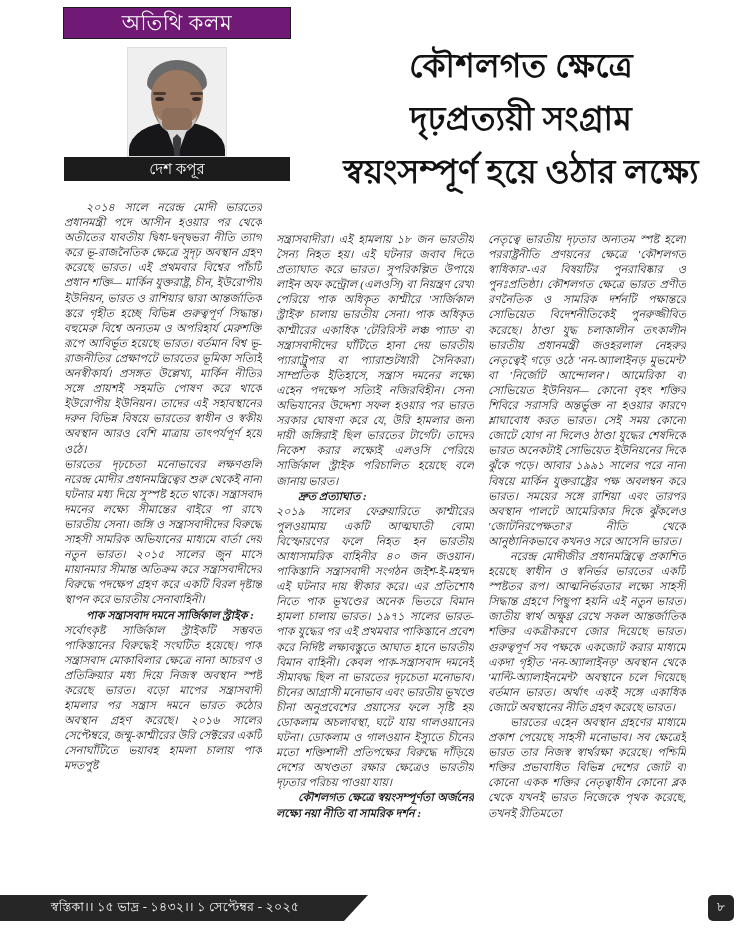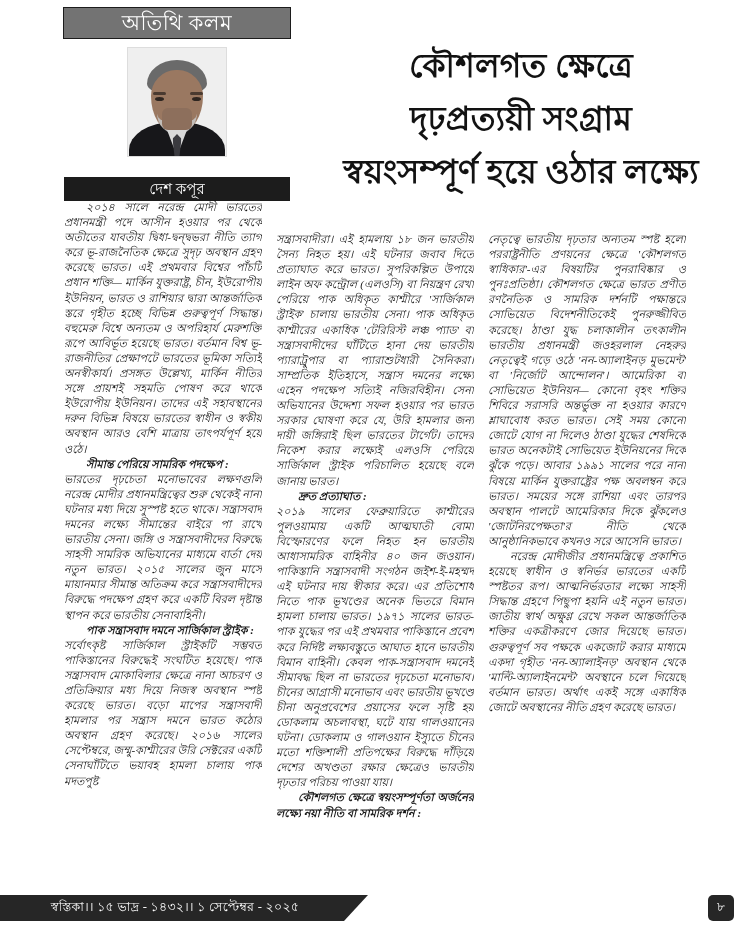--- a/index.html
+++ b/index.html
@@ -33,21 +33,21 @@
 
   
   .guest-block {
     position: absolute;
     left: 64px;
     top: 8px;
     width: 226px;
   }
 
   .column-banner {
-    background: #737373;
+    background: #701a75;
     color: #ffffff;
     text-align: center;
     font-size: 21px;
     line-height: 30px;
     height: 30px;
     letter-spacing: 0.5px;
     font-family: "Liberation Serif", "DejaVu Serif", serif;
     font-weight: normal;
     box-shadow: 0 0 0 1px #1c1c1c;
   }
@@ -138,21 +138,21 @@
   }
   .portrait .beard {
     position: absolute; left: 50%; top: 60px; transform: translateX(-50%);
     width: 40px; height: 26px;
     border-bottom: 10px solid rgba(200,200,200,0.85);
     border-radius: 0 0 50% 50% / 0 0 80% 80%;
     box-sizing: border-box;
   }
 
   .byline-bar {
-    margin-top: 20px;
+    margin-top: 0;
     background: #1c1c1c;
     color: #ffffff;
     text-align: center;
     font-size: 15px;
     line-height: 24px;
     height: 24px;
   }
 
   
   .headline {
@@ -277,36 +277,36 @@
       <span class="hl-line">কৌশলগত ক্ষেত্রে</span>
       <span class="hl-line">দৃঢ়প্রত্যয়ী সংগ্রাম</span>
       <span class="hl-line">স্বয়ংসম্পূর্ণ হয়ে ওঠার লক্ষ্যে</span>
     </h1>
   </div>
 
   <div class="columns">
 
     <div class="col">
       <p>২০১৪ সালে নরেন্দ্র মোদী ভারতের প্রধানমন্ত্রী পদে আসীন হওয়ার পর থেকে অতীতের যাবতীয় দ্বিধা-দ্বন্দ্বভরা নীতি ত্যাগ করে ভূ-রাজনৈতিক ক্ষেত্রে সুদৃঢ় অবস্থান গ্রহণ করেছে ভারত। এই প্রথমবার বিশ্বের পাঁচটি প্রধান শক্তি— মার্কিন যুক্তরাষ্ট্র, চীন, ইউরোপীয় ইউনিয়ন, ভারত ও রাশিয়ার দ্বারা আন্তর্জাতিক স্তরে গৃহীত হচ্ছে বিভিন্ন গুরুত্বপূর্ণ সিদ্ধান্ত। বহুমেরু বিশ্বে অন্যতম ও অপরিহার্য মেরুশক্তি রূপে আবির্ভূত হয়েছে ভারত। বর্তমান বিশ্ব ভূ-রাজনীতির প্রেক্ষাপটে ভারতের ভূমিকা সত্যিই অনস্বীকার্য। প্রসঙ্গত উল্লেখ্য, মার্কিন নীতির সঙ্গে প্রায়শই সহমতি পোষণ করে থাকে ইউরোপীয় ইউনিয়ন। তাদের এই সহাবস্থানের দরুন বিভিন্ন বিষয়ে ভারতের স্বাধীন ও স্বকীয় অবস্থান আরও বেশি মাত্রায় তাৎপর্যপূর্ণ হয়ে ওঠে।</p>
-      <p class="sub">সীমান্ত পেরিয়ে সামরিক পদক্ষেপ :</p>
       <p class="noindent">ভারতের দৃঢ়চেতা মনোভাবের লক্ষণগুলি নরেন্দ্র মোদীর প্রধানমন্ত্রিত্বের শুরু থেকেই নানা ঘটনার মধ্য দিয়ে সুস্পষ্ট হতে থাকে। সন্ত্রাসবাদ দমনের লক্ষ্যে সীমান্তের বাইরে পা রাখে ভারতীয় সেনা। জঙ্গি ও সন্ত্রাসবাদীদের বিরুদ্ধে সাহসী সামরিক অভিযানের মাধ্যমে বার্তা দেয় নতুন ভারত। ২০১৫ সালের জুন মাসে মায়ানমার সীমান্ত অতিক্রম করে সন্ত্রাসবাদীদের বিরুদ্ধে পদক্ষেপ গ্রহণ করে একটি বিরল দৃষ্টান্ত স্থাপন করে ভারতীয় সেনাবাহিনী।</p>
       <p class="sub">পাক সন্ত্রাসবাদ দমনে সার্জিকাল স্ট্রাইক :</p>
       <p class="noindent">সর্বোৎকৃষ্ট সার্জিকাল স্ট্রাইকটি সম্ভবত পাকিস্তানের বিরুদ্ধেই সংঘটিত হয়েছে। পাক সন্ত্রাসবাদ মোকাবিলার ক্ষেত্রে নানা আচরণ ও প্রতিক্রিয়ার মধ্য দিয়ে নিজস্ব অবস্থান স্পষ্ট করেছে ভারত। বড়ো মাপের সন্ত্রাসবাদী হামলার পর সন্ত্রাস দমনে ভারত কঠোর অবস্থান গ্রহণ করেছে। ২০১৬ সালের সেপ্টেম্বরে, জম্মু-কাশ্মীরের উরি সেক্টরের একটি সেনাঘাঁটিতে ভয়াবহ হামলা চালায় পাক মদতপুষ্ট</p>
     </div>
 
     <div class="col">
       <p class="noindent">সন্ত্রাসবাদীরা। এই হামলায় ১৮ জন ভারতীয় সৈন্য নিহত হয়। এই ঘটনার জবাব দিতে প্রত্যাঘাত করে ভারত। সুপরিকল্পিত উপায়ে লাইন অফ কন্ট্রোল (এলওসি) বা নিয়ন্ত্রণ রেখা পেরিয়ে পাক অধিকৃত কাশ্মীরে 'সার্জিকাল স্ট্রাইক' চালায় ভারতীয় সেনা। পাক অধিকৃত কাশ্মীরের একাধিক 'টেরিরিস্ট লঞ্চ প্যাড' বা সন্ত্রাসবাদীদের ঘাঁটিতে হানা দেয় ভারতীয় প্যারাট্রুপার বা প্যারাশুটধারী সৈনিকরা। সাম্প্রতিক ইতিহাসে, সন্ত্রাস দমনের লক্ষ্যে এহেন পদক্ষেপ সত্যিই নজিরবিহীন। সেনা অভিযানের উদ্দেশ্য সফল হওয়ার পর ভারত সরকার ঘোষণা করে যে, উরি হামলার জন্য দায়ী জঙ্গিরাই ছিল ভারতের টার্গেট। তাদের নিকেশ করার লক্ষ্যেই এলওসি পেরিয়ে সার্জিকাল স্ট্রাইক পরিচালিত হয়েছে বলে জানায় ভারত।</p>
       <p class="sub">দ্রুত প্রত্যাঘাত :</p>
       <p class="noindent">২০১৯ সালের ফেব্রুয়ারিতে কাশ্মীরের পুলওয়ামায় একটি আত্মঘাতী বোমা বিস্ফোরণের ফলে নিহত হন ভারতীয় আধাসামরিক বাহিনীর ৪০ জন জওয়ান। পাকিস্তানি সন্ত্রাসবাদী সংগঠন জইশ-ই-মহম্মদ এই ঘটনার দায় স্বীকার করে। এর প্রতিশোধ নিতে পাক ভূখণ্ডের অনেক ভিতরে বিমান হামলা চালায় ভারত। ১৯৭১ সালের ভারত-পাক যুদ্ধের পর এই প্রথমবার পাকিস্তানে প্রবেশ করে নির্দিষ্ট লক্ষ্যবস্তুতে আঘাত হানে ভারতীয় বিমান বাহিনী। কেবল পাক-সন্ত্রাসবাদ দমনেই সীমাবদ্ধ ছিল না ভারতের দৃঢ়চেতা মনোভাব। চীনের আগ্রাসী মনোভাব এবং ভারতীয় ভূখণ্ডে চীনা অনুপ্রবেশের প্রয়াসের ফলে সৃষ্টি হয় ডোকলাম অচলাবস্থা, ঘটে যায় গালওয়ানের ঘটনা। ডোকলাম ও গালওয়ান ইস্যুতে চীনের মতো শক্তিশালী প্রতিপক্ষের বিরুদ্ধে দাঁড়িয়ে দেশের অখণ্ডতা রক্ষার ক্ষেত্রেও ভারতীয় দৃঢ়তার পরিচয় পাওয়া যায়।</p>
       <p class="sub">কৌশলগত ক্ষেত্রে স্বয়ংসম্পূর্ণতা অর্জনের লক্ষ্যে নয়া নীতি বা সামরিক দর্শন :</p>
     </div>
 
     <div class="col">
       <p class="noindent">নেতৃত্বে ভারতীয় দৃঢ়তার অন্যতম স্পষ্ট হলো পররাষ্ট্রনীতি প্রণয়নের ক্ষেত্রে 'কৌশলগত স্বাধিকার'-এর বিষয়টির পুনরাবিষ্কার ও পুনঃপ্রতিষ্ঠা। কৌশলগত ক্ষেত্রে ভারত প্রণীত রণনৈতিক ও সামরিক দর্শনটি পক্ষান্তরে সোভিয়েত বিদেশনীতিকেই পুনরুজ্জীবিত করেছে। ঠাণ্ডা যুদ্ধ চলাকালীন তৎকালীন ভারতীয় প্রধানমন্ত্রী জওহরলাল নেহরুর নেতৃত্বেই গড়ে ওঠে 'নন-অ্যালাইনড় মুভমেন্ট' বা 'নির্জোট আন্দোলন'। আমেরিকা বা সোভিয়েত ইউনিয়ন— কোনো বৃহৎ শক্তির শিবিরে সরাসরি অন্তর্ভুক্ত না হওয়ার কারণে শ্লাঘাবোধ করত ভারত। সেই সময় কোনো জোটে যোগ না দিলেও ঠাণ্ডা যুদ্ধের শেষদিকে ভারত অনেকটাই সোভিয়েত ইউনিয়নের দিকে ঝুঁকে পড়ে। আবার ১৯৯১ সালের পরে নানা বিষয়ে মার্কিন যুক্তরাষ্ট্রের পক্ষ অবলম্বন করে ভারত। সময়ের সঙ্গে রাশিয়া এবং তারপর অবস্থান পালটে আমেরিকার দিকে ঝুঁকলেও 'জোটনিরপেক্ষতা'র নীতি থেকে আনুষ্ঠানিকভাবে কখনও সরে আসেনি ভারত।</p>
       <p>নরেন্দ্র মোদীজীর প্রধানমন্ত্রিত্বে প্রকাশিত হয়েছে স্বাধীন ও স্বনির্ভর ভারতের একটি স্পষ্টতর রূপ। আত্মনির্ভরতার লক্ষ্যে সাহসী সিদ্ধান্ত গ্রহণে পিছুপা হয়নি এই নতুন ভারত। জাতীয় স্বার্থ অক্ষুণ্ণ রেখে সকল আন্তর্জাতিক শক্তির একত্রীকরণে জোর দিয়েছে ভারত। গুরুত্বপূর্ণ সব পক্ষকে একজোট করার মাধ্যমে একদা গৃহীত 'নন-অ্যালাইনড়' অবস্থান থেকে 'মাল্টি-অ্যালাইনমেন্ট' অবস্থানে চলে গিয়েছে বর্তমান ভারত। অর্থাৎ একই সঙ্গে একাধিক জোটে অবস্থানের নীতি গ্রহণ করেছে ভারত।</p>
+      <p>ভারতের এহেন অবস্থান গ্রহণের মাধ্যমে প্রকাশ পেয়েছে সাহসী মনোভাব। সব ক্ষেত্রেই ভারত তার নিজস্ব স্বার্থরক্ষা করেছে। পশ্চিমি শক্তির প্রভাবাধিত বিভিন্ন দেশের জোট বা কোনো একক শক্তির নেতৃত্বাধীন কোনো ব্লক থেকে যখনই ভারত নিজেকে পৃথক করেছে, তখনই রীতিমতো</p>
     </div>
 
   </div>
 
   <div class="footer">
     <div class="footer-bar">স্বস্তিকা।। ১৫ ভাদ্র - ১৪৩২।। ১ সেপ্টেম্বর - ২০২৫</div>
     <div class="page-num">৮</div>
   </div>
 
 </div>

